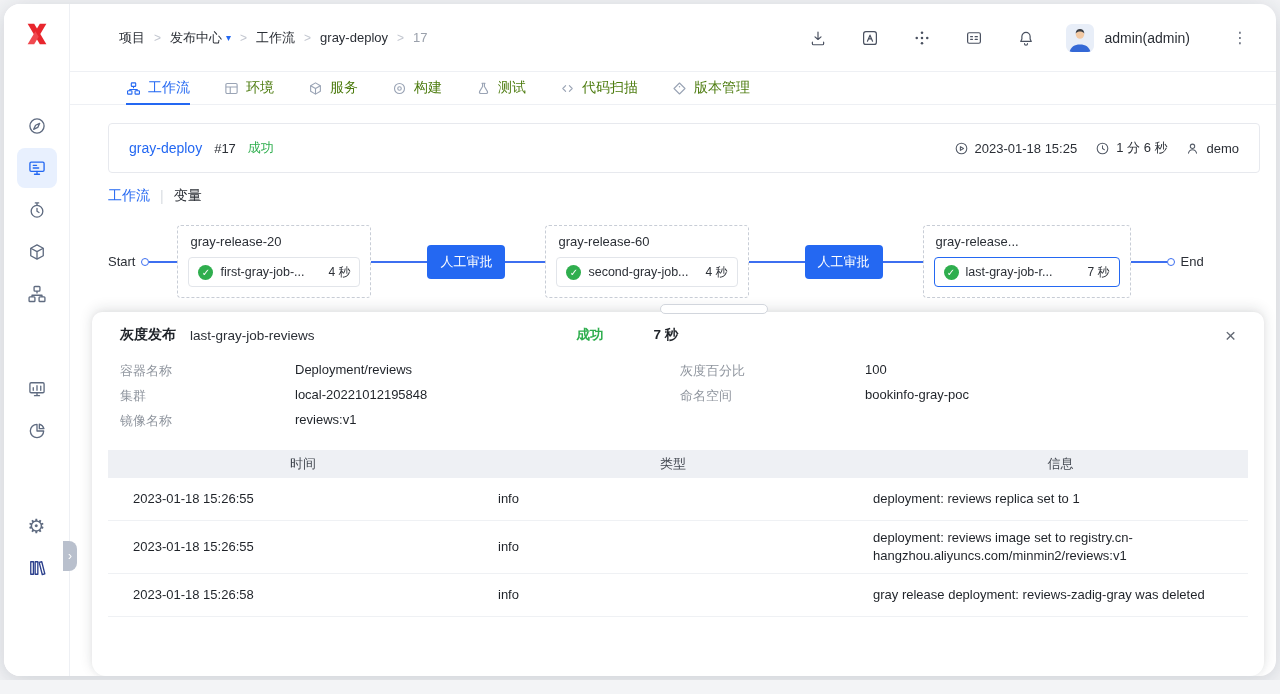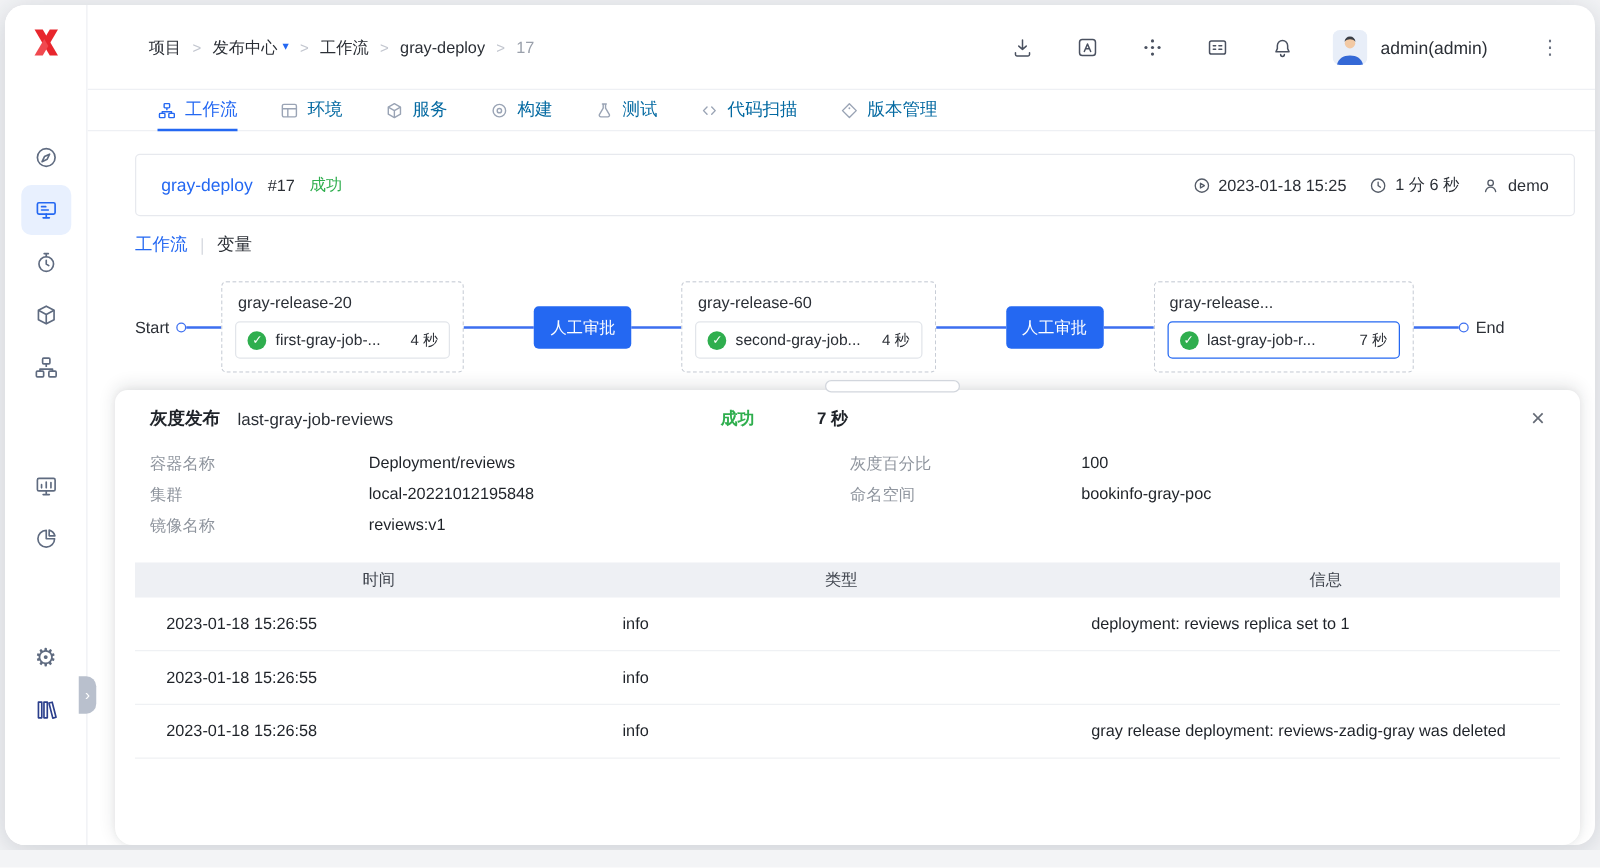--- a/index.html
+++ b/index.html
@@ -29,21 +29,21 @@
 .bc-current { color: #9aa0ab; }
 .caret { color: #2468f2; font-size: 10px; margin-left: 4px; }
 .top-actions { margin-left: auto; display: flex; align-items: center; }
 .action-icon { width: 52px; display: flex; justify-content: center; color: #4a5160; cursor: pointer; }
 .avatar { width: 28px; height: 28px; border-radius: 6px; overflow: hidden; margin-left: 14px; cursor: pointer; flex: none; }
 .username { font-size: 14px; color: #2b2f36; margin-left: 10px; cursor: pointer; }
 .kebab { margin-left: 40px; color: #6a7180; font-size: 16px; cursor: pointer; width: 20px; text-align: center; }
 
 
 .tabs { height: 33px; border-bottom: 1px solid #eef0f4; display: flex; align-items: stretch; padding-left: 56px; gap: 34px; }
-.tab { display: flex; align-items: center; gap: 7px; font-size: 14px; color: #0369a1; cursor: pointer; position: relative; }
+.tab { display: flex; align-items: center; gap: 7px; font-size: 14px; color: #4d7c0f; cursor: pointer; position: relative; }
 .tab .ticon { color: #9aa4b5; display: flex; }
 .tab.active { color: #2468f2; }
 .tab.active .ticon { color: #2468f2; }
 .tab.active:after { content: ""; position: absolute; left: 0; right: 0; bottom: -1px; height: 2px; background: #2468f2; }
 
 
 .content { padding: 18px 16px 0 38px; }
 .run-card { height: 50px; border: 1px solid #e7e9ee; border-radius: 4px; display: flex; align-items: center; padding: 0 20px; background: #fff; }
 .run-name { color: #2468f2; font-size: 14px; cursor: pointer; }
 .run-number { margin-left: 12px; font-size: 13px; color: #2b2f36; }
@@ -426,20 +426,21 @@
           <span>信息</span>
         </div>
         <div class="lt-row">
           <span>2023-01-18 15:26:55</span>
           <span>info</span>
           <span>deployment: reviews replica set to 1</span>
         </div>
         <div class="lt-row">
           <span>2023-01-18 15:26:55</span>
           <span>info</span>
+          <span>deployment: reviews image set to registry.cn-hangzhou.aliyuncs.com/minmin2/reviews:v1</span>
         </div>
         <div class="lt-row">
           <span>2023-01-18 15:26:58</span>
           <span>info</span>
           <span>gray release deployment: reviews-zadig-gray was deleted</span>
         </div>
       </div>
     </section>
 
   </div>

